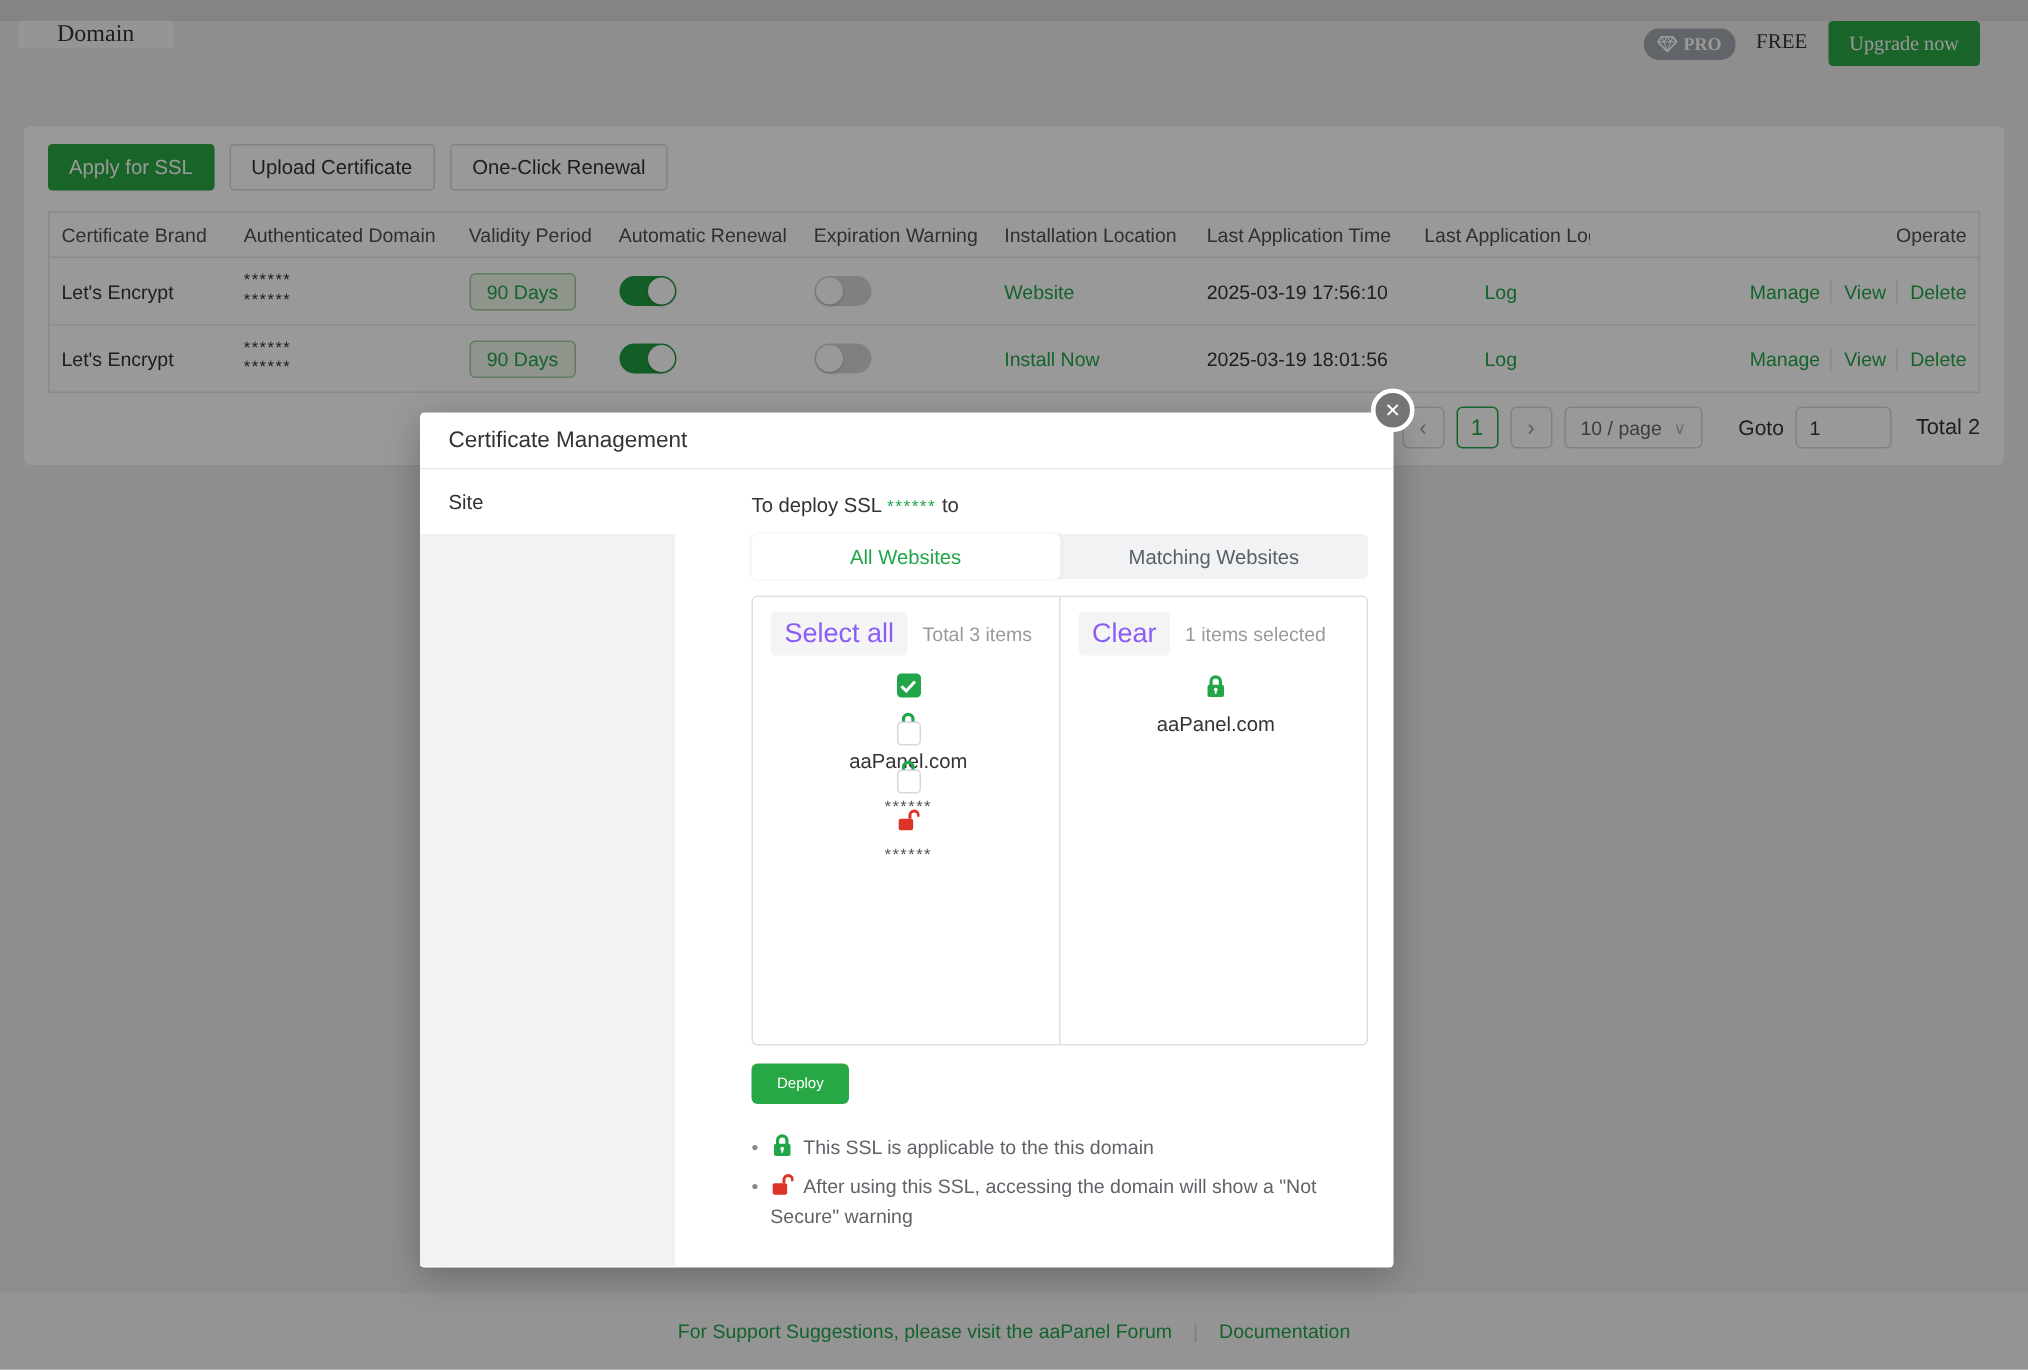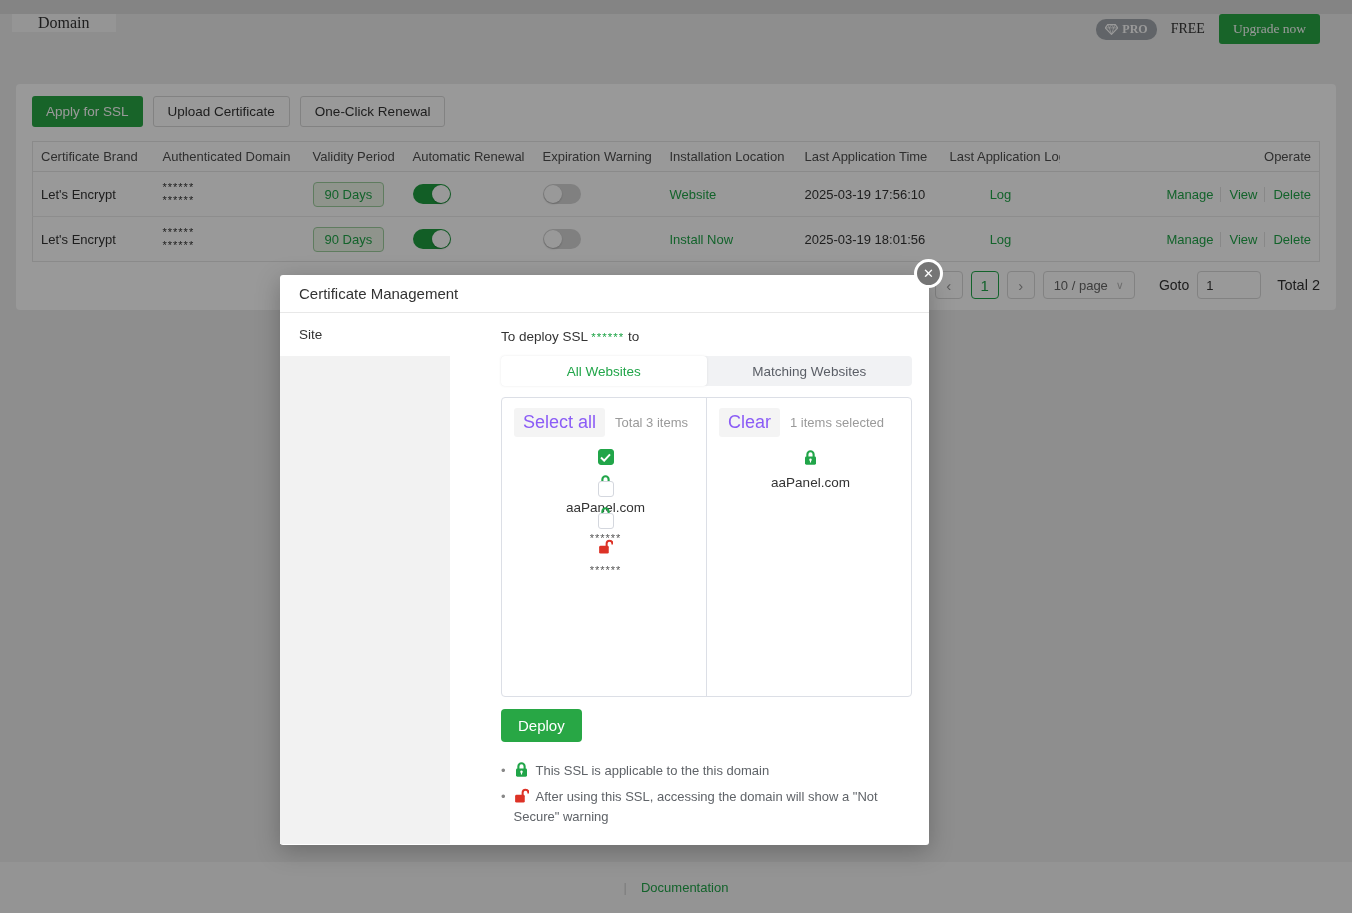--- a/index.html
+++ b/index.html
@@ -119,21 +119,21 @@
     width:16px; height:16px; border:1px solid #d4d7de; border-radius:3px; background:#fff;
     display:flex; align-items:center; justify-content:center; cursor:pointer; flex-shrink:0;
   }
   .checkbox.on { background:#21a549; border-color:#21a549; }
   .checkbox svg { display:none; }
   .checkbox.on svg { display:block; }
   .lock { width:15px; height:17px; flex-shrink:0; display:inline-flex; vertical-align:-3px; }
   .lock svg { display:none; width:15px; height:17px; }
   .lock.secure svg.lock-closed { display:block; }
   .lock.insecure svg.lock-open { display:block; }
-  .btn-deploy { margin-top:12px; background:#28a745; color:#fff; font-size:15px; padding:8px 17px; border-radius:4px; }
+  .btn-deploy { margin-top:12px; background:#28a745; color:#fff; font-size:10px; padding:8px 17px; border-radius:4px; }
   .notes { margin-top:19px; list-style:none; }
   .notes li { display:flex; gap:8px; font-size:13px; color:#5f6368; line-height:20px; margin-bottom:6px; }
   .notes .dot { color:#888; flex-shrink:0; }
   .note-body { max-width:420px; }
   .note-body .lock { margin-right:7px; }
 </style>
 </head>
 <body>
 
 <div class="topstrip"></div>
@@ -247,20 +247,21 @@
       <span>10 / page</span>
       <span class="chev">∨</span>
     </div>
     <span class="goto-label">Goto</span>
     <input class="goto-input" value="1" style="">
     <span class="total-label">Total 2</span>
   </div>
 </div>
 
 <div class="footer">
+  <a class="glink">For Support Suggestions, please visit the aaPanel Forum</a>
   <span class="sep">|</span>
   <a class="glink">Documentation</a>
 </div>
 
 <div class="overlay"></div>
 
 <div class="modal">
   <div class="modal-close">✕</div>
   <div class="modal-header">Certificate Management</div>
   <div class="modal-body">

